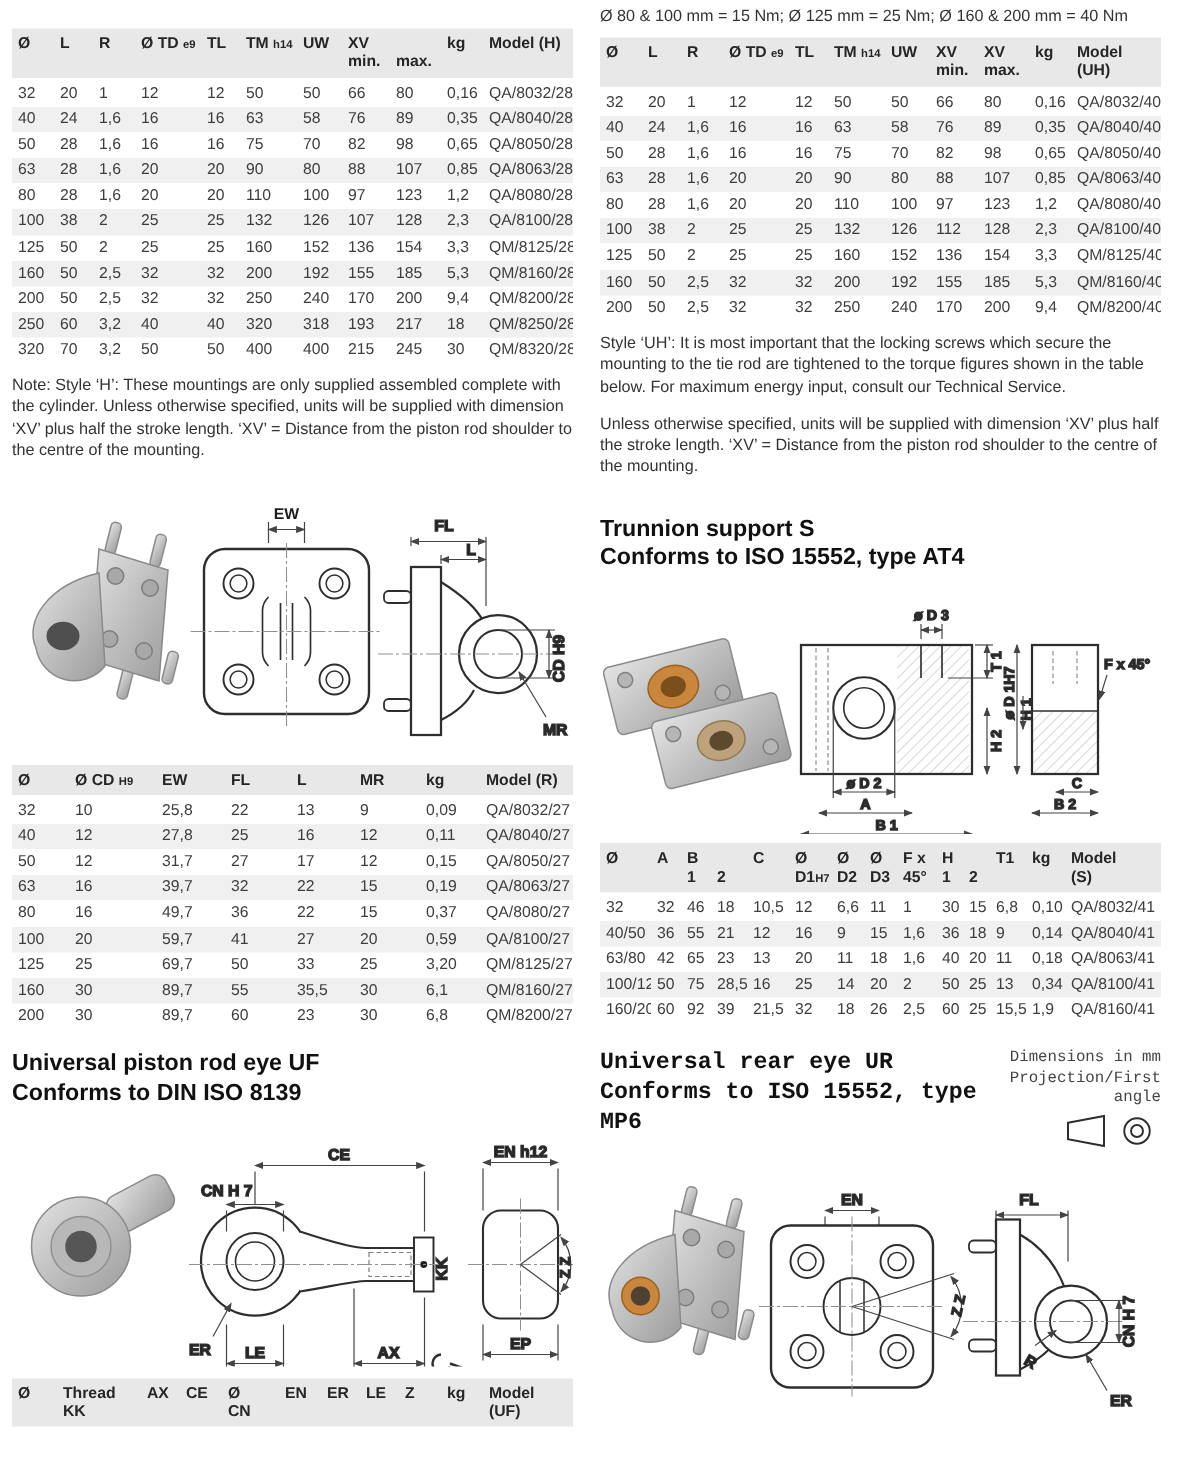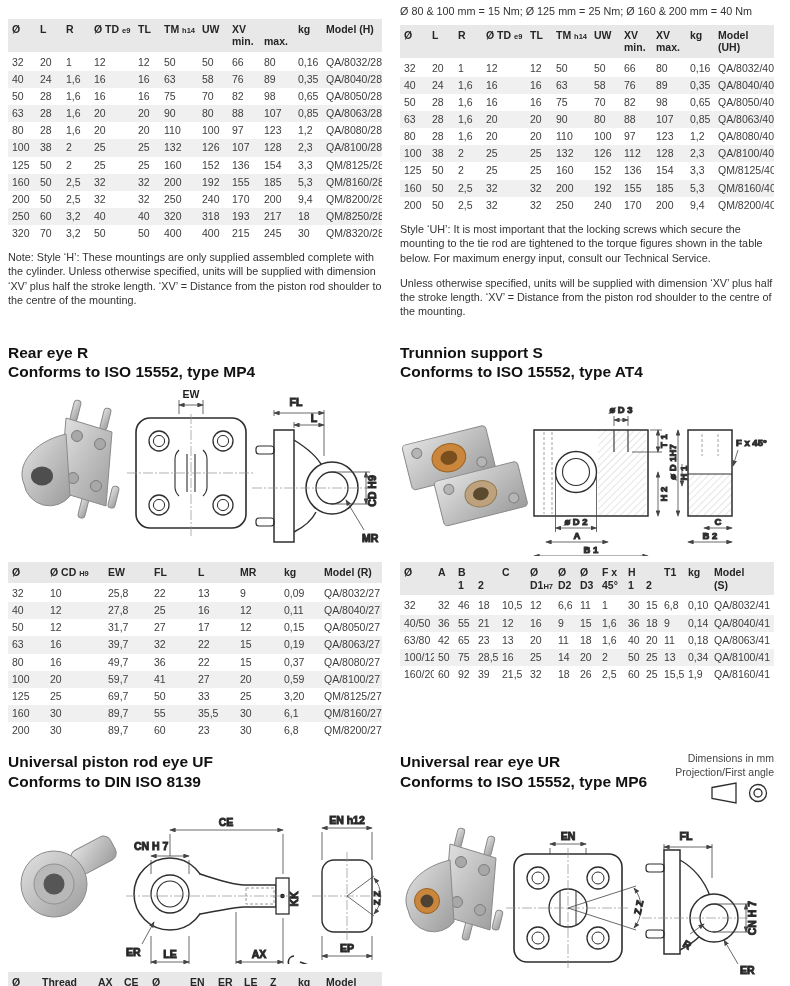--- a/index.html
+++ b/index.html
@@ -11,21 +11,21 @@
   table{border-collapse:collapse;table-layout:fixed;width:374px;font-size:10.5px;color:#3d3d3d;}
   th{background:#e8e8e8;text-align:left;font-weight:bold;color:#262626;padding:4px 2px 4px 4px;vertical-align:top;line-height:1.18;border-bottom:2px solid #fff;font-size:10.5px;}
   td{padding:2px 2px 2px 4px;line-height:1.25;vertical-align:top;overflow:hidden;white-space:nowrap;}
   tbody tr:nth-child(even){background:#f0f0f0;}
   .sub{font-size:7.5px;}
   
   .note{font-size:10.8px;line-height:1.33;margin-top:8px;color:#333;}
   .note + .note{margin-top:9px;}
   .torque{font-size:10.8px;color:#333;margin:0 0 7px 0;line-height:1.2;}
   .sec-head{margin-top:13px;font-size:15.5px;font-weight:bold;color:#111;line-height:1.28;}
-  .head-row{display:flex;justify-content:space-between;align-items:flex-start;}
+  .head-row{display:flex;justify-content:space-between;align-items:flex-start;font-family:Liberation Mono, monospace;}
   .dims-note{text-align:right;font-size:10.5px;color:#444;line-height:1.3;margin-top:13px;}
   .dims-icons{margin-top:3px;}
   
   .diagram{position:relative;height:172px;margin-top:2px;}
   .diagram svg{display:block;}
   .dlab{font:bold 10.5px "Liberation Sans",sans-serif;fill:#1d1d1d;}
   .dlab-s{font:bold 9.5px "Liberation Sans",sans-serif;fill:#1d1d1d;}
   .mt6{margin-top:6px;}
 </style>
 </head>
@@ -378,24 +378,20 @@
               <td>9,4</td>
               <td>QM/8200/40</td>
             </tr>
           </tbody>
         </table>
       <p class="note">Style ‘UH’: It is most important that the locking screws which secure the mounting to the tie rod are tightened to the torque figures shown in the table below. For maximum energy input, consult our Technical Service.</p>
       <p class="note">Unless otherwise specified, units will be supplied with dimension ‘XV’ plus half the stroke length. ‘XV’ = Distance from the piston rod shoulder to the centre of the mounting.</p>
     </div>
 
     <div class="cell">
-      <div class="sec-head">
-        <div>Rear eye R</div>
-        <div>Conforms to ISO 15552, type MP4</div>
-      </div>
       <div class="diagram">
         <svg width="374" height="172" viewBox="0 0 374 172">
 
           <g>
             <g transform="translate(6,28)">
               <rect x="58" y="-12" width="7" height="22" rx="3" fill="url(#met)" stroke="#8a8a8a" transform="rotate(14 61 -1)"></rect>
               <rect x="88" y="-4" width="7" height="22" rx="3" fill="url(#met)" stroke="#8a8a8a" transform="rotate(14 91 7)"></rect>
               <rect x="66" y="84" width="7" height="22" rx="3" fill="url(#met)" stroke="#8a8a8a" transform="rotate(14 69 95)"></rect>
               <rect x="96" y="74" width="7" height="22" rx="3" fill="url(#met)" stroke="#8a8a8a" transform="rotate(14 99 85)"></rect>
               <polygon points="52,6 98,20 92,94 46,80" fill="url(#met)" stroke="#8a8a8a"></polygon>

